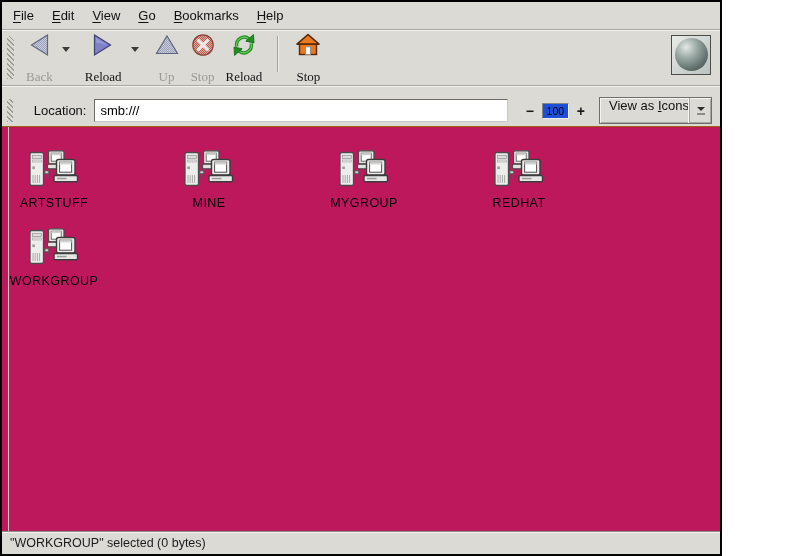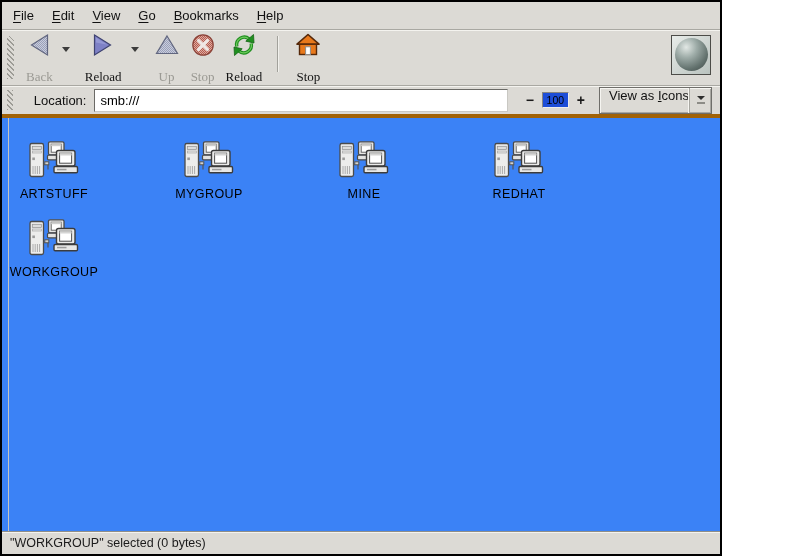--- a/index.html
+++ b/index.html
@@ -67,21 +67,22 @@
   .sphere {
     width:33px; height:33px; border-radius:50%;
     background:radial-gradient(circle at 34% 28%, #e2e8e5 0%, #9fada9 32%, #62716d 68%, #3b4542 100%);
   }
 
   
   .locbar {
     height:32px; flex:0 0 32px;
     display:flex; align-items:center;
     padding:0 8px 0 3px;
-    border-bottom:4px solid #a16207;
+    border-bottom:1px solid #a16207;
+    margin-top:9px;
   }
   .loc-label { margin:0 8px 0 14px; }
   .loc-input {
     width:505px; height:23px;
     border:1px solid #6b6a66;
     border-bottom-color:#c9c8c3; border-right-color:#c9c8c3;
     background:#fff; padding:2px 5px;
     font-family:"Liberation Sans","DejaVu Sans",sans-serif; font-size:13px; color:#000;
     outline:none;
   }
@@ -110,21 +111,21 @@
   }
   .view-dd-arrow .tri {
     width:0; height:0;
     border-left:4px solid transparent; border-right:4px solid transparent;
     border-top:4px solid #2e2e2e;
   }
   .view-dd-arrow .bar { width:8px; height:2px; background:#8d8c87; }
 
   
   .content {
-    flex:1 1 auto; background:#3b82f6; position:relative; overflow:hidden;
+    flex:1 1 auto; background:#be185d; position:relative; overflow:hidden;
   }
   .content::before {
     content:""; position:absolute; left:6px; top:0; bottom:0; width:1px; background:#c4c3be;
   }
   .icon-grid {
     padding:22px 0 0 12px;
     display:flex; flex-wrap:wrap;
     width:640px;
   }
   .grid-item {
@@ -328,21 +329,21 @@
       <rect x="23.2" y="4.2" width="10" height="8" fill="#fff" stroke="#5a5a5a" stroke-width=".9"></rect>
       <rect x="23.2" y="4.2" width="10" height="2" fill="#cfcfce"></rect>
       <rect x="19.5" y="15.2" width="18" height="4.6" rx="1" fill="#e2e2e1" stroke="#4b4b4b" stroke-width="1.2"></rect>
 
       <rect x="28.5" y="10.5" width="18.5" height="15.5" rx="2" fill="#ebebea" stroke="#3c3c3c" stroke-width="1.4"></rect>
       <rect x="31.6" y="13.2" width="12" height="10" fill="#fff" stroke="#505050" stroke-width="1"></rect>
       <rect x="31.6" y="13.2" width="12" height="2.3" fill="#d4d4d3"></rect>
       <rect x="26" y="26.5" width="23.5" height="6.3" rx="1.2" fill="#e7e7e6" stroke="#3c3c3c" stroke-width="1.4"></rect>
       <rect x="29" y="28.8" width="9.5" height="1.5" fill="#9b9b9b"></rect>
     </svg>
-    <span class="grid-label">MYGROUP</span>
+    <span class="grid-label">MINE</span>
   </div>
         <div class="grid-item">
     <svg class="net-icon" viewBox="0 0 52 44">
 
       <rect x="2" y="3.5" width="13.5" height="33" rx="1.8" fill="#ededec" stroke="#4b4b4b" stroke-width="1.3"></rect>
       <rect x="4.3" y="6.3" width="9" height="3.2" fill="#dddddc" stroke="#909090" stroke-width=".7"></rect>
       <rect x="4.3" y="11" width="9" height="2" fill="#e4e4e3" stroke="#a0a0a0" stroke-width=".6"></rect>
       <rect x="4.3" y="17.5" width="2.6" height="2.6" fill="#9a9a9a"></rect>
       <g stroke="#ababab" stroke-width="1">
         <line x1="5" y1="26" x2="5" y2="34"></line>
@@ -358,21 +359,21 @@
       <rect x="23.2" y="4.2" width="10" height="8" fill="#fff" stroke="#5a5a5a" stroke-width=".9"></rect>
       <rect x="23.2" y="4.2" width="10" height="2" fill="#cfcfce"></rect>
       <rect x="19.5" y="15.2" width="18" height="4.6" rx="1" fill="#e2e2e1" stroke="#4b4b4b" stroke-width="1.2"></rect>
 
       <rect x="28.5" y="10.5" width="18.5" height="15.5" rx="2" fill="#ebebea" stroke="#3c3c3c" stroke-width="1.4"></rect>
       <rect x="31.6" y="13.2" width="12" height="10" fill="#fff" stroke="#505050" stroke-width="1"></rect>
       <rect x="31.6" y="13.2" width="12" height="2.3" fill="#d4d4d3"></rect>
       <rect x="26" y="26.5" width="23.5" height="6.3" rx="1.2" fill="#e7e7e6" stroke="#3c3c3c" stroke-width="1.4"></rect>
       <rect x="29" y="28.8" width="9.5" height="1.5" fill="#9b9b9b"></rect>
     </svg>
-    <span class="grid-label">MINE</span>
+    <span class="grid-label">MYGROUP</span>
   </div>
         <div class="grid-item">
     <svg class="net-icon" viewBox="0 0 52 44">
 
       <rect x="2" y="3.5" width="13.5" height="33" rx="1.8" fill="#ededec" stroke="#4b4b4b" stroke-width="1.3"></rect>
       <rect x="4.3" y="6.3" width="9" height="3.2" fill="#dddddc" stroke="#909090" stroke-width=".7"></rect>
       <rect x="4.3" y="11" width="9" height="2" fill="#e4e4e3" stroke="#a0a0a0" stroke-width=".6"></rect>
       <rect x="4.3" y="17.5" width="2.6" height="2.6" fill="#9a9a9a"></rect>
       <g stroke="#ababab" stroke-width="1">
         <line x1="5" y1="26" x2="5" y2="34"></line>

